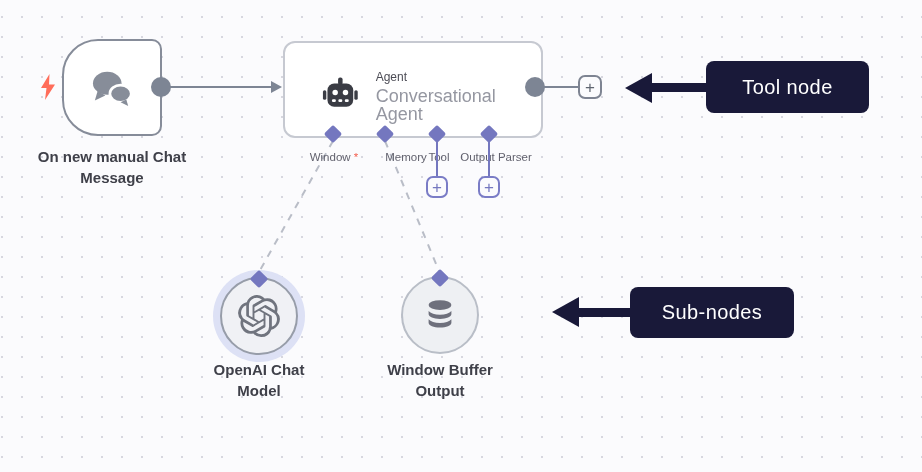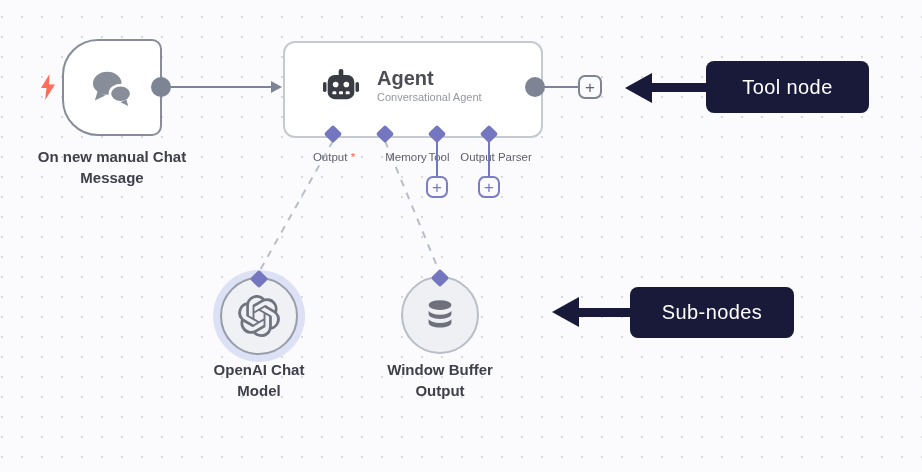--- a/index.html
+++ b/index.html
@@ -33,22 +33,22 @@
     width:0;height:0;border-top:6px solid transparent;border-bottom:6px solid transparent;
     border-left:11px solid #7d8594;
   }
   .input-terminal{left:283px;top:77px;width:9px;height:21px;background:#7d8594;}
   
   .agent-node{
     left:283px;top:41px;width:256px;height:93px;
     background:#fff;border:2px solid #c6c9d1;border-radius:12px;
   }
   .agent-inner{position:absolute;left:36px;top:24px;display:flex;align-items:center;gap:16px;}
-  .agent-title{color:#4c4c55;font-size:20px;font-weight:700;line-height:20px;}
-  .agent-subtitle{color:#9597a1;font-size:11px;line-height:18px;}
+  .agent-title{color:#4c4c55;font-size:12px;font-weight:400;line-height:20px;}
+  .agent-subtitle{color:#9597a1;font-size:18px;line-height:18px;}
   .plus-btn{
     display:flex;align-items:center;justify-content:center;
     background:#fbfbfd;border-radius:7px;
     font-size:17px;line-height:1;cursor:pointer;
   }
   .plus-gray{left:578px;top:75px;width:20px;height:20px;border:2px solid #7e8492;color:#5f6570;}
   .plus-purple{width:18px;height:18px;border:2px solid #7a7cc6;color:#7477bf;}
   .diamond{
     width:13px;height:13px;background:#7477bf;border-radius:2px;
     transform:translate(-50%,-50%) rotate(45deg);
@@ -133,21 +133,21 @@
 <div class="abs plus-btn plus-gray">
   <span>+</span>
 </div>
 
 <div class="abs diamond" style="left:333px;top:134px;"></div>
 <div class="abs diamond" style="left:385px;top:134px;"></div>
 <div class="abs diamond" style="left:437px;top:134px;"></div>
 <div class="abs diamond" style="left:489px;top:134px;"></div>
 
 <div class="abs port-label" style="left:334px;">
-  <span>Output</span> <span class="req">*</span>
+  <span>Window</span> <span class="req">*</span>
 </div>
 <div class="abs port-label" style="left:366px;margin-left:40px;">Memory</div>
 <div class="abs port-label" style="left:439px;">Tool</div>
 <div class="abs port-label" style="left:496px;">Output Parser</div>
 
 <div class="abs vstub" style="left:436px;top:140px;height:37px;"></div>
 <div class="abs vstub" style="left:488px;top:140px;height:37px;"></div>
 <div class="abs plus-btn plus-purple" style="left:426px;top:176px;">
   <span>+</span>
 </div>

